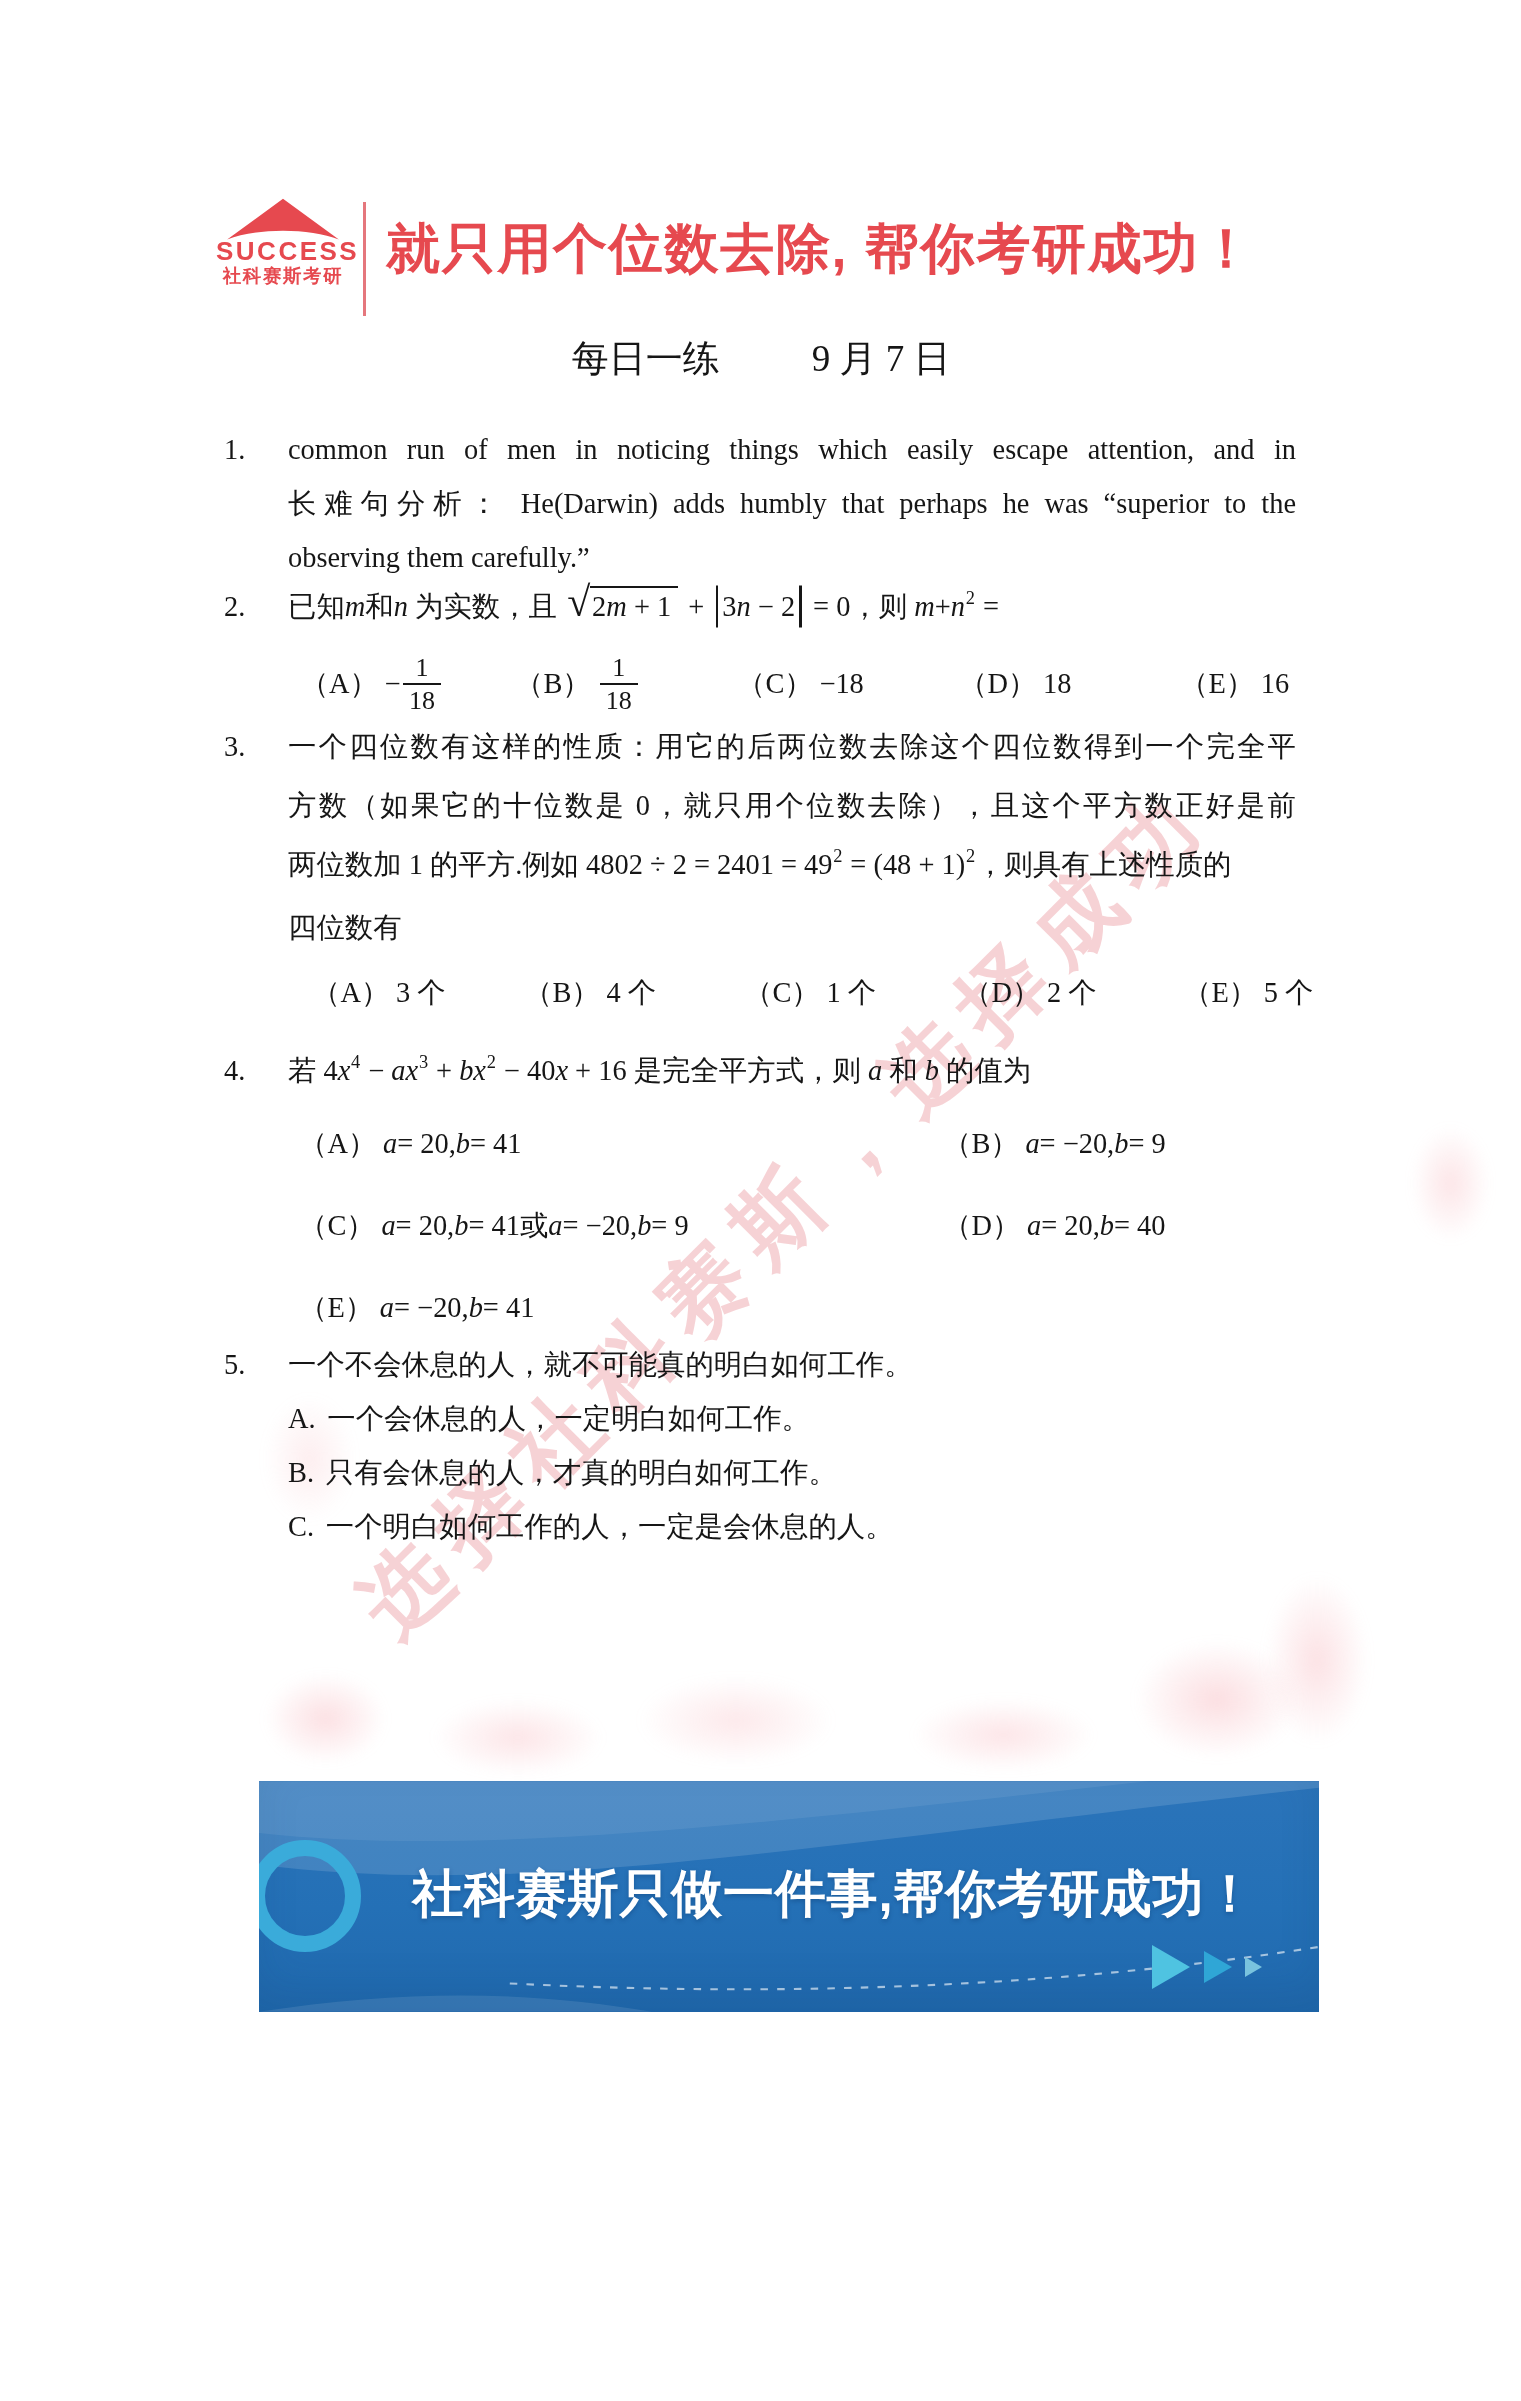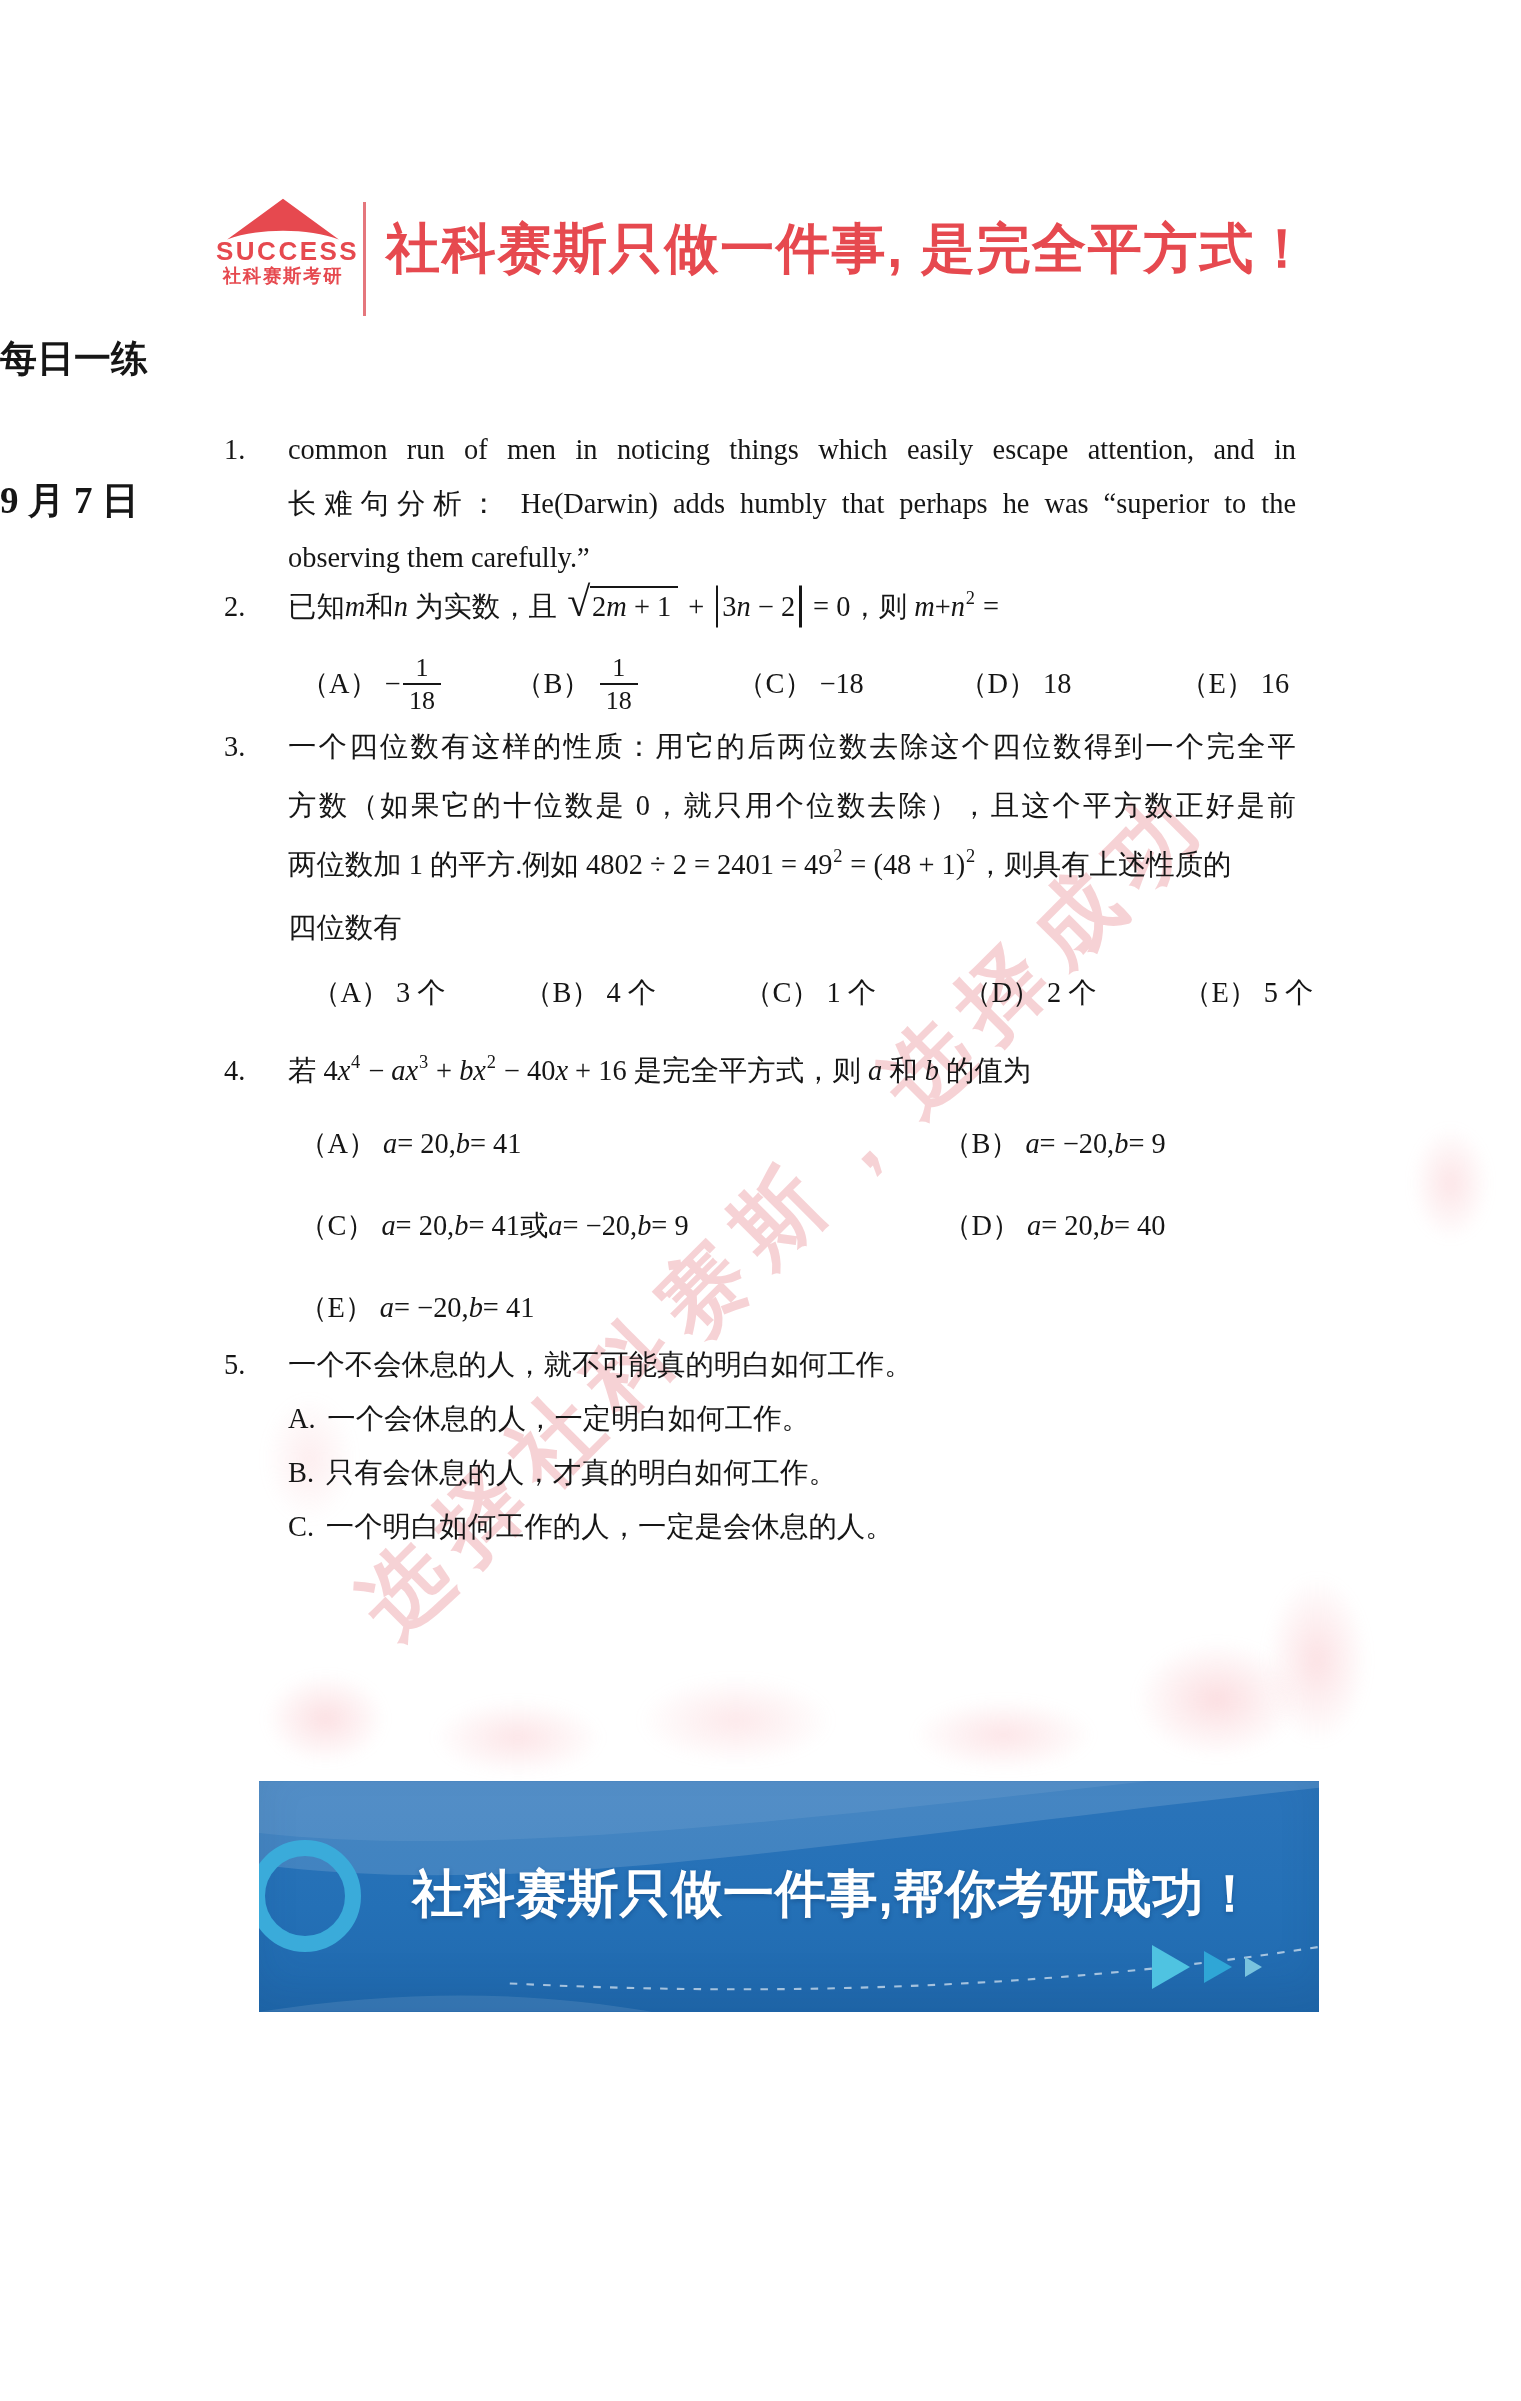--- a/index.html
+++ b/index.html
@@ -20,21 +20,21 @@
   .logo-brand { font-family:"Liberation Sans","DejaVu Sans",sans-serif; font-weight:700;
     font-size:26px; letter-spacing:2.5px; color:#e6494f; line-height:1.05; margin-top:-4.2px; }
   .logo-sub { font-family:"Liberation Sans","DejaVu Sans",sans-serif; font-weight:700;
     font-size:18.4px; letter-spacing:1.7px; color:#e6494f; line-height:1.2; }
   .header-divider { position:absolute; left:363px; top:202px; width:2.5px; height:114px;
     background:#e5777d; z-index:3; }
   .slogan { position:absolute; left:386px; top:201px; line-height:94px;
     font-family:"Liberation Sans","DejaVu Sans",sans-serif; font-weight:900;
     font-size:54px; letter-spacing:1.7px; color:#e6494f; white-space:nowrap; z-index:3; }
   .page-title { position:absolute; top:334px; left:0; width:100%; display:flex;
-    justify-content:center; gap:92px; font-size:37px; font-weight:700; z-index:3;flex-direction:column; }
+    justify-content:center; gap:92px; font-size:37px; font-weight:400; z-index:3; }
   
   .q { position:absolute; left:224px; width:1072px; display:flex; font-size:28.4px; z-index:2; }
   .q-num { width:64px; flex:none; line-height:54px; }
   .q-body { width:1008px; line-height:54px; }
   .jline { text-align:justify; text-align-last:justify; }
   .q3 .q-body { line-height:59px; }
   .optrow { position:absolute; left:288px; width:1028px; z-index:2; font-size:28.4px; }
   .optrow .opt { position:absolute; display:flex; align-items:center; height:100%; }
   .opt-label { margin-right:6.7px; }
   .it { font-style:italic; }
@@ -87,21 +87,21 @@
   <div class="watermark">选择社科赛斯，选择成功</div>
 
   <div class="logo">
     <svg width="112" height="45" viewBox="0 0 134 54">
       <path d="M67 2 L134 51 C 99 37 35 37 0 51 Z" fill="#e6494f"></path>
     </svg>
     <div class="logo-brand">SUCCESS</div>
     <div class="logo-sub">社科赛斯考研</div>
   </div>
   <div class="header-divider"></div>
-  <div class="slogan">社科赛斯只做一件事, 是完全平方式！</div>
+  <div class="slogan">就只用个位数去除, 帮你考研成功！</div>
 
   <div class="page-title">
     <span>每日一练</span>
     <span>9 月 7 日</span>
   </div>
 
   <div class="q" style="top:423px;">
     <div class="q-num">1.</div>
     <div class="q-body">
       <div class="jline">common run of men in noticing things which easily escape attention, and in</div>

